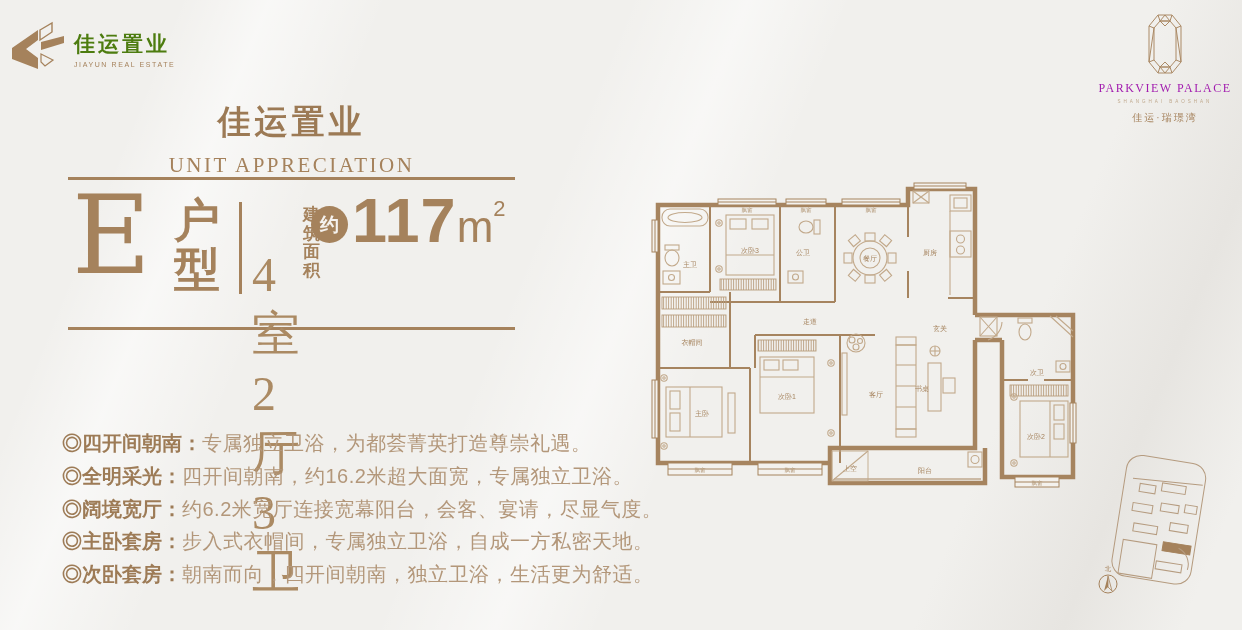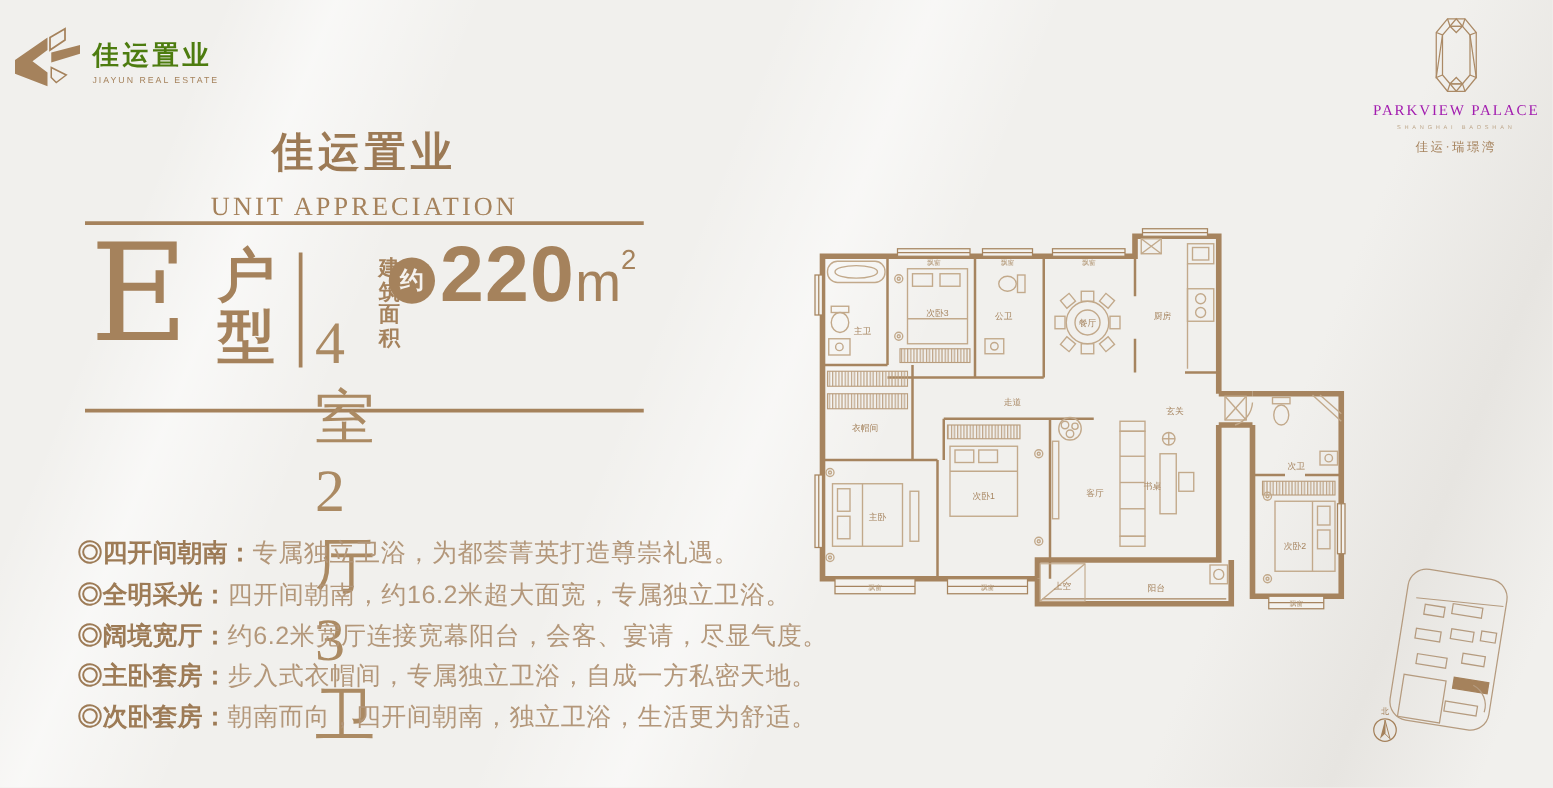--- a/index.html
+++ b/index.html
@@ -115,21 +115,21 @@
   <div class="unit-type">
     <span>户</span>
     <span>型</span>
   </div>
   <div class="unit-vrule"></div>
   <div class="unit-arealabel">
     <span style="display:block">建筑</span>
     <span style="display:block">面积</span>
   </div>
   <div class="unit-approx">约</div>
-  <div class="unit-area"><span>220</span><span class="unit-area-unit">m</span><span class="unit-area-sup">2</span></div>
+  <div class="unit-area"><span>117</span><span class="unit-area-unit">m</span><span class="unit-area-sup">2</span></div>
   <div class="unit-layout">4室2厅3卫</div>
 </div>
 
 <ul class="abs features">
   <li><span class="feat-label">◎四开间朝南：</span><span class="feat-text">专属独立卫浴，为都荟菁英打造尊崇礼遇。</span></li>
   <li><span class="feat-label">◎全明采光：</span><span class="feat-text">四开间朝南，约16.2米超大面宽，专属独立卫浴。</span></li>
   <li><span class="feat-label">◎阔境宽厅：</span><span class="feat-text">约6.2米宽厅连接宽幕阳台，会客、宴请，尽显气度。</span></li>
   <li><span class="feat-label">◎主卧套房：</span><span class="feat-text">步入式衣帽间，专属独立卫浴，自成一方私密天地。</span></li>
   <li><span class="feat-label">◎次卧套房：</span><span class="feat-text">朝南而向，四开间朝南，独立卫浴，生活更为舒适。</span></li>
 </ul>

